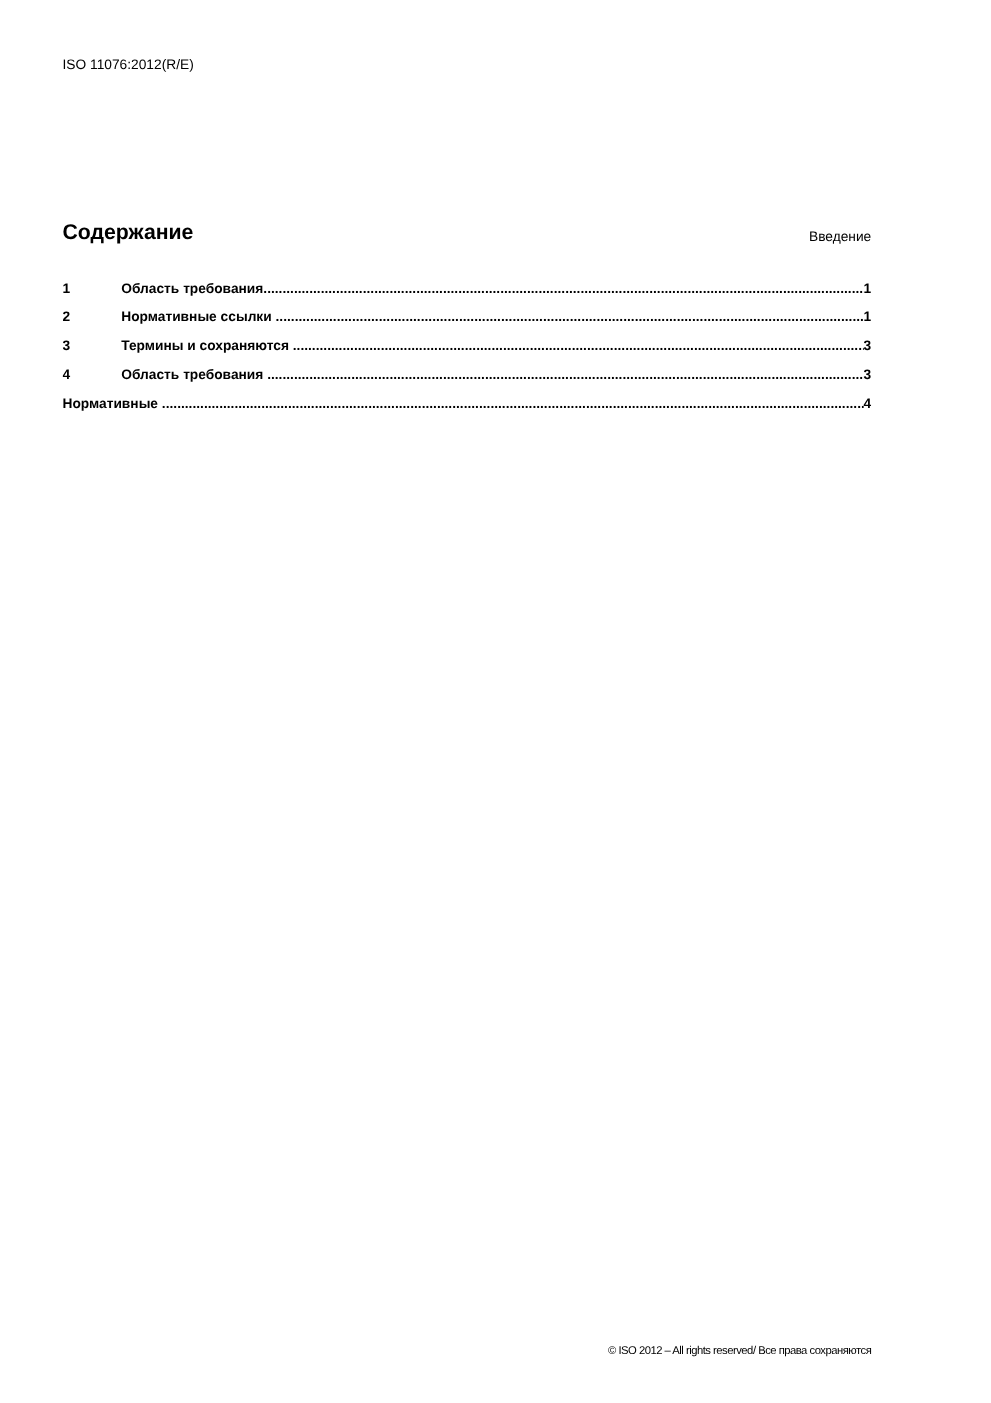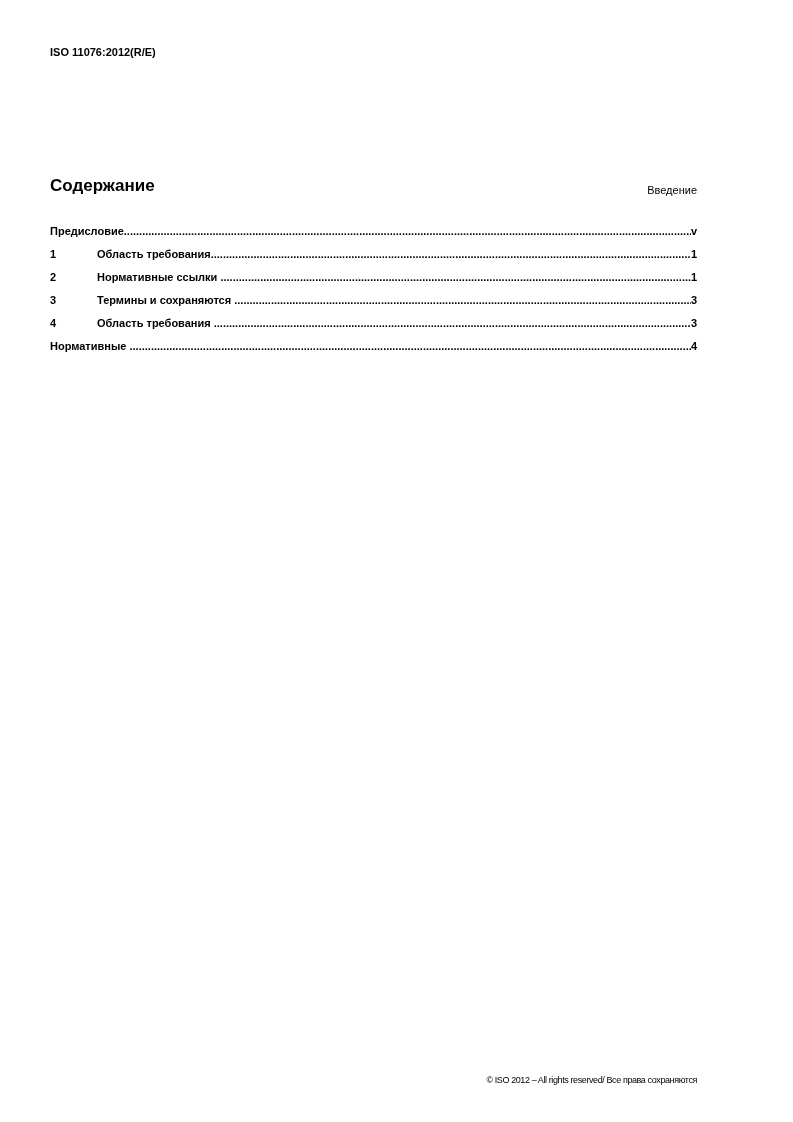--- a/index.html
+++ b/index.html
@@ -1,18 +1,18 @@
 <!DOCTYPE html>
 <html><head>
 <meta charset="utf-8">
 <style>
   html, body { margin: 0; padding: 0; background: #ffffff; }
   body { width: 793px; height: 1122px; position: relative; overflow: hidden;
          font-family: "Liberation Sans", sans-serif; color: #000; }
-  .header { position: absolute; left: 50px; top: 46px; font-size: 11px; font-weight: bold; }
+  .header { position: absolute; left: 50px; top: 46px; font-size: 11px; font-weight: normal; }
   .toc-title-row { position: absolute; left: 50px; right: 96px; top: 176px; display: flex; justify-content: space-between; align-items: flex-end; }
   .toc-title { font-size: 17px; font-weight: bold; }
   .toc-page-label { font-size: 11px; }
   .toc { position: absolute; left: 50px; width: 647px; top: 225px; }
   .toc-row { display: flex; align-items: baseline; height: 23px; font-size: 11px; font-weight: bold; overflow: hidden; white-space: nowrap; }
   .toc-num { width: 47px; flex: none; }
   .toc-label { flex: none; }
   .toc-dots { flex: 1 1 auto; overflow: hidden; white-space: nowrap; letter-spacing: 0px; }
   .toc-dots::after { content: "............................................................................................................................................................................................................................................................"; }
   .toc-page { flex: none; }
@@ -23,25 +23,20 @@
 <body>
 
 <div class="header">ISO 11076:2012(R/E)</div>
 
 <div class="toc-title-row">
   <span class="toc-title">Содержание</span>
   <span class="toc-page-label">Введение</span>
 </div>
 
 <div class="toc">
-  <div class="toc-row">
-    <span class="toc-label">Предисловие</span>
-    <span class="toc-dots"></span>
-    <span class="toc-page">v</span>
-  </div>
   <div class="toc-row">
     <span class="toc-num">1</span>
     <span class="toc-label">Область требования</span>
     <span class="toc-dots"></span>
     <span class="toc-page">1</span>
   </div>
   <div class="toc-row">
     <span class="toc-num">2</span>
     <span class="toc-label" style="white-space:pre">Нормативные ссылки </span>
     <span class="toc-dots"></span>

